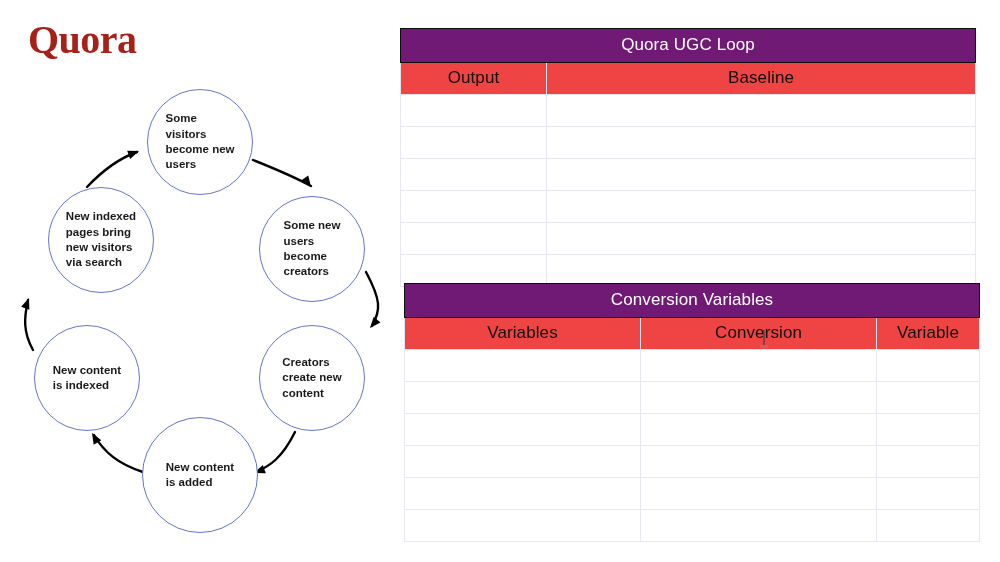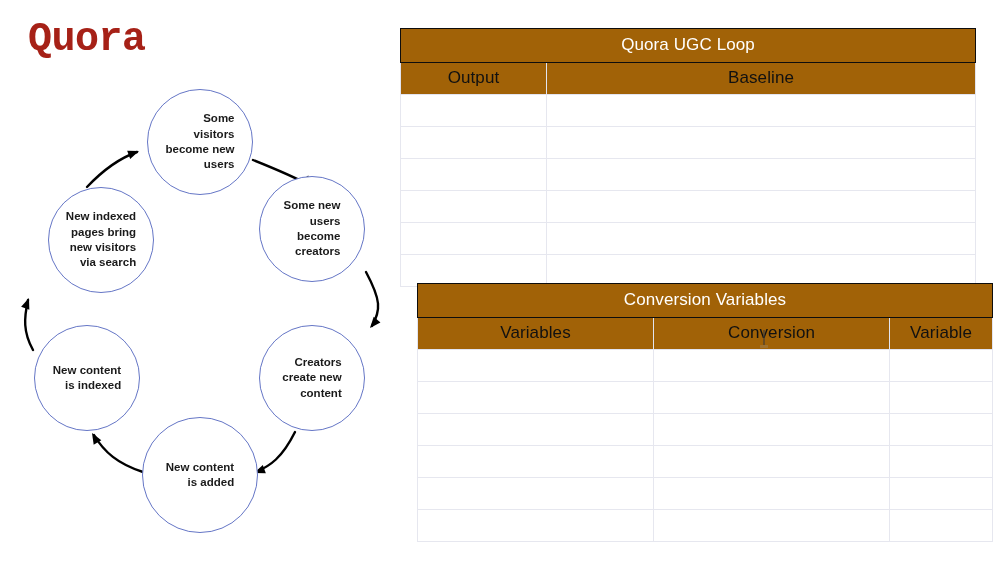--- a/index.html
+++ b/index.html
@@ -22,21 +22,21 @@
     left: 0;
     top: 0;
     width: 398px;
     height: 562px;
   }
 
   #quora-logo {
     position: absolute;
     left: 28px;
     top: 20px;
-    font-family: Liberation Mono, monospace;
+    font-family: Liberation Serif, serif;
     font-weight: bold;
     font-size: 40px;
     color: #a62117;
     letter-spacing: -0.5px;
     line-height: 1;
   }
 
   #loop-diagram {
     position: absolute;
     left: 0;
@@ -47,21 +47,21 @@
 
   .node-circle {
     position: absolute;
     border-radius: 50%;
     border: 1.6px solid #6576c6;
     background: #ffffff;
     box-sizing: border-box;
     display: flex;
     align-items: center;
     justify-content: center;
-    text-align: right;
+    text-align: left;
   }
   .node-label {
     font-size: 11.5px;
     font-weight: bold;
     color: #1a1a1a;
     line-height: 1.33;
     padding: 0 12px;
     white-space: pre-line;
   }
 
@@ -74,31 +74,31 @@
     height: 562px;
   }
 
   .data-table {
     position: absolute;
     border-collapse: collapse;
     table-layout: fixed;
     background: #ffffff;
   }
   .data-table .title-row th {
-    background: #a16207;
+    background: #701a75;
     color: #ffffff;
     font-weight: normal;
     font-size: 17px;
     text-align: center;
     padding: 6px 0 7px 0;
     border: 1px solid #0d0d0d;
     letter-spacing: 0.1px;
   }
   .data-table .head-row th {
-    background: #a16207;
+    background: #ef4444;
     color: #111111;
     font-weight: normal;
     font-size: 17px;
     text-align: center;
     padding: 5px 0 6px 0;
     border: 1px solid #e2e4f0;
     letter-spacing: 0.1px;
   }
   .data-table td {
     border: 1px solid #e6e7ef;
@@ -148,21 +148,21 @@
         <path d="M 87,127 C 105,108 120,98 137,92" fill="none" stroke="#000000" stroke-width="2.4" stroke-linecap="round"></path>
         <polygon points="0,0 -11,-4.4 -11,4.4" fill="#000000" transform="translate(139,91) rotate(340)"></polygon>
       </svg>
     <div id="node-layer">
         <div class="node-circle" style="left: 147px; top: 29px; width: 106px; height: 106px;">
           <span class="node-label">Some
 visitors
 become new
 users</span>
         </div>
-        <div class="node-circle" style="left: 259px; top: 116px; width: 106px; height: 106px;">
+        <div class="node-circle" style="left: 259px; top: 136px; width: 106px; height: 106px;">
           <span class="node-label">Some new
 users
 become
 creators</span>
         </div>
         <div class="node-circle" style="left: 259px; top: 265px; width: 106px; height: 106px;">
           <span class="node-label">Creators
 create new
 content</span>
         </div>
@@ -221,21 +221,21 @@
           <td></td>
           <td></td>
         </tr>
         <tr>
           <td></td>
           <td></td>
         </tr>
       </tbody>
     </table>
 
-  <table class="data-table" id="table-1" style="left:17px; top:283px; width:575px;">
+  <table class="data-table" id="table-1" style="left:4px; top:283px; width:575px;">
       <colgroup>
         <col style="width: 236px;">
         <col style="width: 236px;">
         <col style="width: 103px;">
       </colgroup>
       <thead>
         <tr class="title-row">
           <th colspan="3">Conversion Variables</th>
         </tr>
         <tr class="head-row">

